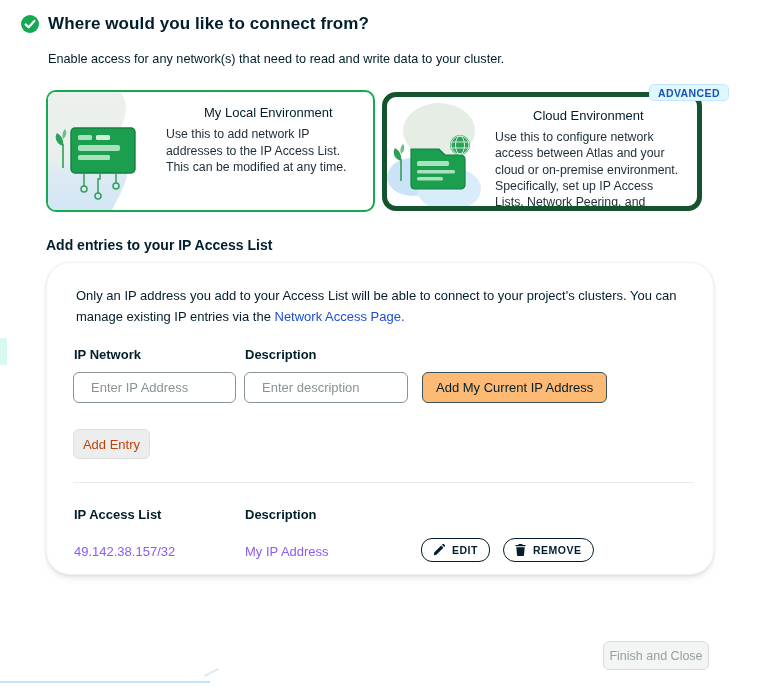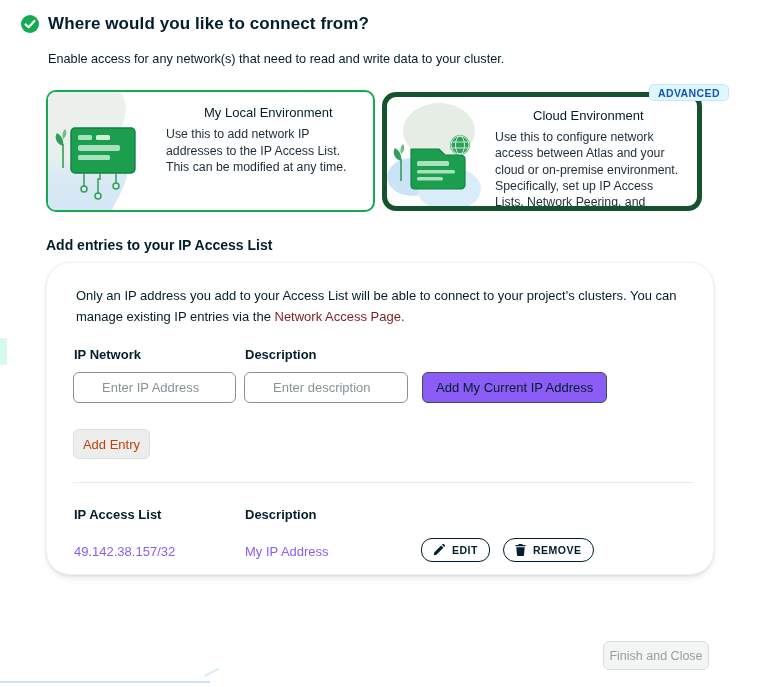--- a/index.html
+++ b/index.html
@@ -46,39 +46,39 @@
   .section-heading { left:46px; top:237px; font-size:14px; font-weight:700; }
 
   .panel {
     left:46px; top:262px; width:668px; height:313px;
     background:#fff; border:1px solid #F0F2F1; border-radius:24px;
     box-shadow:0 4px 10px -4px rgba(0,30,43,.18), 0 1px 3px rgba(0,30,43,.08);
   }
   .panel .abs { position:absolute; }
 
   .intro { left:29px; top:22px; width:622px; font-size:13px; line-height:1.62; color:#001E2B; }
-  .intro a { color:#7f1d1d; text-decoration:none; cursor:pointer; }
+  .intro a { color:#1d4ed8; text-decoration:none; cursor:pointer; }
 
   .field-label { font-size:13px; font-weight:700; }
   .lbl-ip   { left:27px; top:84px; }
   .lbl-desc { left:198px; top:84px; }
 
   .text-input {
     height:31px; border:1px solid #889397; border-radius:6px;
     font-family:"Liberation Sans",sans-serif; font-size:13px; color:#001E2B;
-    padding:0 28px; outline:none; background:#fff;
+    padding:0 17px; outline:none; background:#fff;
   }
   .text-input::placeholder { color:#889397; }
   .inp-ip   { left:26px;  top:109px; width:163px; }
   .inp-desc { left:197px; top:109px; width:164px; }
 
   .btn { font-family:"Liberation Sans",sans-serif; cursor:pointer; display:inline-flex; align-items:center; justify-content:center; }
   .btn-add-current {
     left:375px; top:109px; height:31px; padding:0 13px;
-    background:#8b5cf6; border:1px solid #3D4F58; border-radius:6px;
+    background:#fdba74; border:1px solid #3D4F58; border-radius:6px;
     font-size:13px; font-weight:400; color:#001E2B; white-space:nowrap;
   }
   .btn-add-entry {
     left:26px; top:166px; width:77px; height:30px;
     background:#EBEEED; border:1px solid #DCE0DF; border-radius:6px;
     font-size:13px; color:#c2410c; cursor:default;
   }
 
   .panel-divider { left:26px; top:219px; width:621px; height:1px; background:#E8EDEB; }
 

